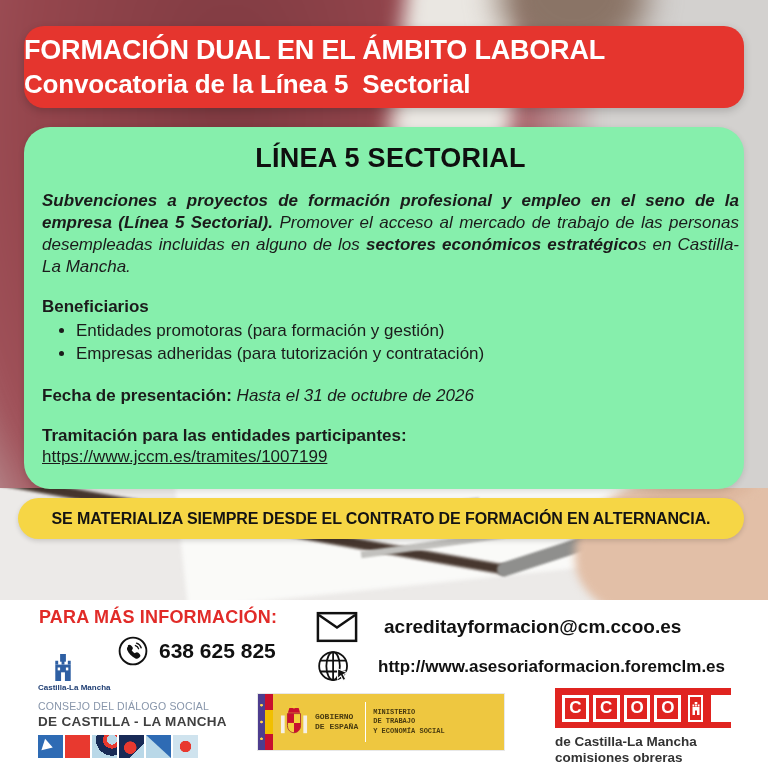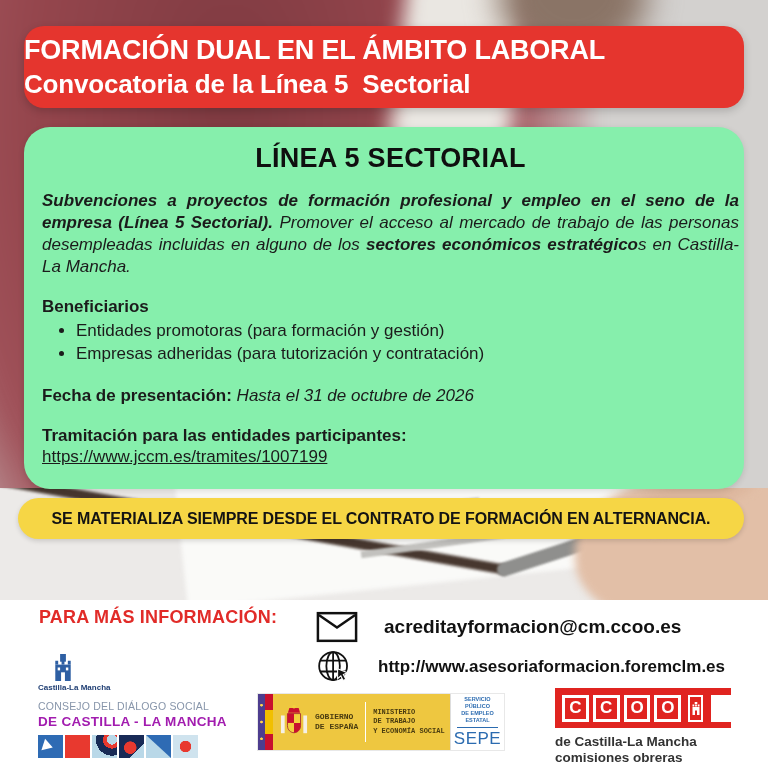--- a/index.html
+++ b/index.html
@@ -61,21 +61,21 @@
   .email-row { position:absolute; left:316px; top:10px; height:34px; display:flex; align-items:center; gap:26px; }
   .email-text { font-size:19px; font-weight:700; color:#111; white-space:nowrap; }
   .web-row { position:absolute; left:316px; top:48px; height:38px; display:flex; align-items:center; gap:26px; }
   .web-text { font-size:17px; font-weight:700; color:#111; white-space:nowrap; }
 
   
   .clm-logo { position:absolute; left:38px; top:54px; width:168px; }
   .clm-castle { margin-left:16px; }
   .clm-region { font-size:8px; font-weight:700; color:#1f3e73; margin-top:2px; }
   .clm-consejo { font-size:10.5px; color:#8795aa; margin-top:8px; letter-spacing:.2px; white-space:nowrap; }
-  .clm-name { font-size:13.5px; font-weight:700; color:#a21caf; margin-top:2px; letter-spacing:.3px; white-space:nowrap; }
+  .clm-name { font-size:13.5px; font-weight:700; color:#404040; margin-top:2px; letter-spacing:.3px; white-space:nowrap; }
   .clm-band { margin-top:6px; display:flex; gap:2px; width:160px; height:23px; }
   .clm-band .tile { flex:1; position:relative; overflow:hidden; }
   .t1 { background:#2e6bb4; }
   .t1::after { content:""; position:absolute; left:5px; top:5px; border-left:10px solid #fff; border-top:6px solid transparent; border-bottom:6px solid transparent; transform:rotate(18deg); }
   .t2 { background:#e8392f; }
   .t3 { background:#b9d8e8;
     background-image:radial-gradient(circle at 80% 20%, #b9d8e8 0 5px, #e8392f 5px 9px, #182a56 9px 16px, #b9d8e8 16px); }
   .t4 { background:#182a56;
     background-image:radial-gradient(circle at 45% 55%, #e8392f 0 6px, transparent 6.5px), linear-gradient(135deg, transparent 70%, #b9d8e8 70%); }
   .t5 { background:#b9d8e8; }
@@ -150,20 +150,28 @@
     </div>
   </div>
 
   <div class="yellow-banner">
     <span>SE MATERIALIZA SIEMPRE DESDE EL CONTRATO DE FORMACIÓN EN ALTERNANCIA.</span>
   </div>
 
   <div class="footer">
     <div class="info-label">PARA MÁS INFORMACIÓN:</div>
 
+    <div class="phone-row">
+      <svg class="icon" width="30" height="30" viewBox="0 0 32 32">
+        <circle cx="16" cy="16" r="14.3" fill="none" stroke="#111" stroke-width="2"></circle>
+        <path fill="#111" d="M10.6 9.9c.9-.9 2.3-.9 3.1 0l1.5 1.5c.8.8.9 2.1.1 3l-.7.8c.8 1.4 1.9 2.5 3.3 3.3l.8-.7c.9-.8 2.2-.7 3 .1l1.5 1.5c.9.9.9 2.3 0 3.1l-.8.8c-1 1-2.5 1.3-3.8.7-2.1-1-3.9-2.3-5.4-3.9-1.5-1.6-2.6-3.3-3.4-5.2-.5-1.3-.2-2.7.8-3.7z"></path>
+        <path fill="none" stroke="#111" stroke-width="1.5" stroke-linecap="round" d="M18.6 10.2c1.6.5 2.8 1.7 3.3 3.3M19.8 7.6c2.4.8 4.2 2.6 4.9 5"></path>
+      </svg>
+      <span class="phone-number">638 625 825</span>
+    </div>
 
     <div class="email-row">
       <svg class="icon" width="42" height="32" viewBox="0 0 44 33">
         <rect x="2" y="2" width="40" height="29" fill="none" stroke="#111" stroke-width="2.6"></rect>
         <path d="M3 4l19 13L41 4" fill="none" stroke="#111" stroke-width="2.6"></path>
       </svg>
       <span class="email-text">acreditayformacion@cm.ccoo.es</span>
     </div>
 
     <div class="web-row">
@@ -219,28 +227,20 @@
           <div>GOBIERNO</div>
           <div>DE ESPAÑA</div>
         </div>
         <div class="gov-div"></div>
         <div class="gov-ministry">
           <div>MINISTERIO</div>
           <div>DE TRABAJO</div>
           <div>Y ECONOMÍA SOCIAL</div>
         </div>
       </div>
-      <div class="gov-sepe">
-        <div class="sepe-small">
-          <div>SERVICIO PÚBLICO</div>
-          <div>DE EMPLEO ESTATAL</div>
-        </div>
-        <div class="sepe-rule"></div>
-        <div class="sepe-big">SEPE</div>
-      </div>
     </div>
 
     <div class="ccoo-logo">
       <div class="ccoo-box">
         <div class="ccoo-letter">C</div>
         <div class="ccoo-letter">C</div>
         <div class="ccoo-letter">O</div>
         <div class="ccoo-letter">O</div>
         <div class="ccoo-emblem">
           <svg class="icon" width="8" height="13" viewBox="0 0 8 13">

